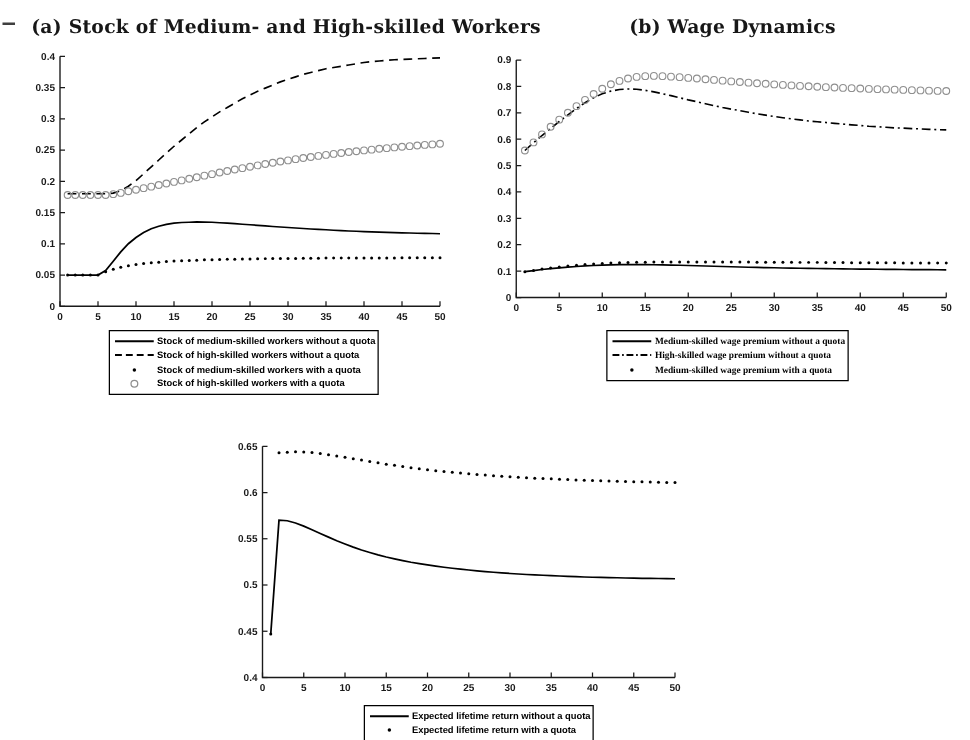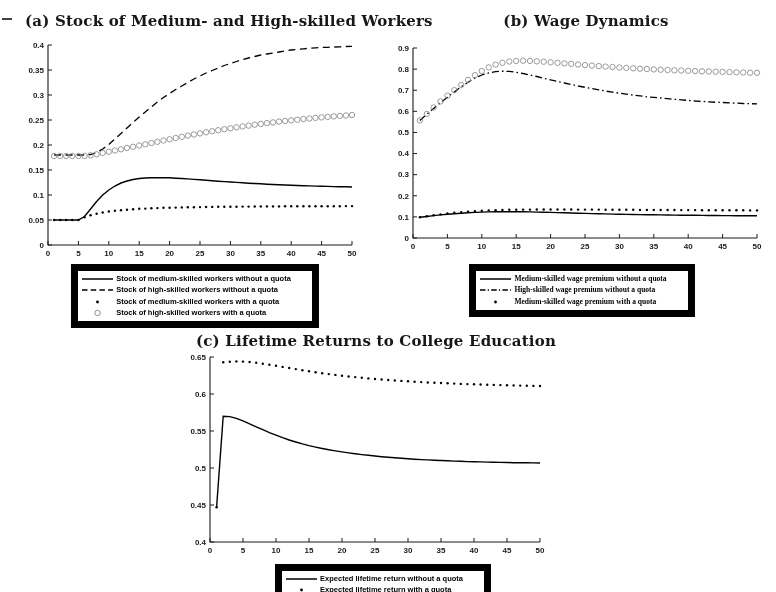--- a/index.html
+++ b/index.html
@@ -12,36 +12,35 @@
   #title-c{left:176px;top:332px;width:400px;}
   svg.chart{position:absolute;display:block;}
   #chart-a{left:0;top:38px;}
   #chart-b{left:388px;top:38px;}
   #chart-c{left:178px;top:348px;}
   .tick-label{font-family:"Liberation Sans",sans-serif;font-size:8px;font-weight:bold;fill:#1a1a1a;}
   .legend-wrap{position:absolute;text-align:center;}
   #legend-a{left:0;top:264px;width:390px;}
   #legend-b{left:388px;top:264px;width:388px;font-family:Liberation Serif, serif;}
   #legend-c{left:178px;top:564px;width:410px;}
-  .legend-box{display:inline-block;border:7px solid #000000;background:#fff;
-              padding:2px 21px 2px 2px;text-align:center;}
+  .legend-box{display:inline-block;border:1px solid #000000;background:#fff;
+              padding:2px 2px 2px 2px;text-align:center;}
   .lg-row{display:flex;align-items:center;height:11.5px;}
   .lg-marker{flex:none;display:block;}
   .lg-label{font-size:7.5px;font-weight:bold;color:#000;white-space:nowrap;line-height:10px;}
   .artifact{position:absolute;background:#3f3f3f;}
 </style>
 </head>
 <body>
 
 <div class="page">
   <div class="artifact" style="left:2px;top:18px;width:10px;height:2px;"></div>
 
   <div class="chart-title" id="title-a">(a) Stock of Medium- and High-skilled Workers</div>
   <div class="chart-title" id="title-b">(b) Wage Dynamics</div>
-  <div class="chart-title" id="title-c">(c) Lifetime Returns to College Education</div>
 
   <svg class="chart" id="chart-a" width="390" height="228">
       <path d="M48 7 L48 207 L352 207" fill="none" stroke="#1a1a1a" stroke-width="1.1"></path>
       <line x1="48" y1="207" x2="52" y2="207" stroke="#1a1a1a" stroke-width="1"></line>
       <text x="44" y="209.8" text-anchor="end" class="tick-label">0</text>
       <line x1="48" y1="182" x2="52" y2="182" stroke="#1a1a1a" stroke-width="1"></line>
       <text x="44" y="184.8" text-anchor="end" class="tick-label">0.05</text>
       <line x1="48" y1="157" x2="52" y2="157" stroke="#1a1a1a" stroke-width="1"></line>
       <text x="44" y="159.8" text-anchor="end" class="tick-label">0.1</text>
       <line x1="48" y1="132" x2="52" y2="132" stroke="#1a1a1a" stroke-width="1"></line>

